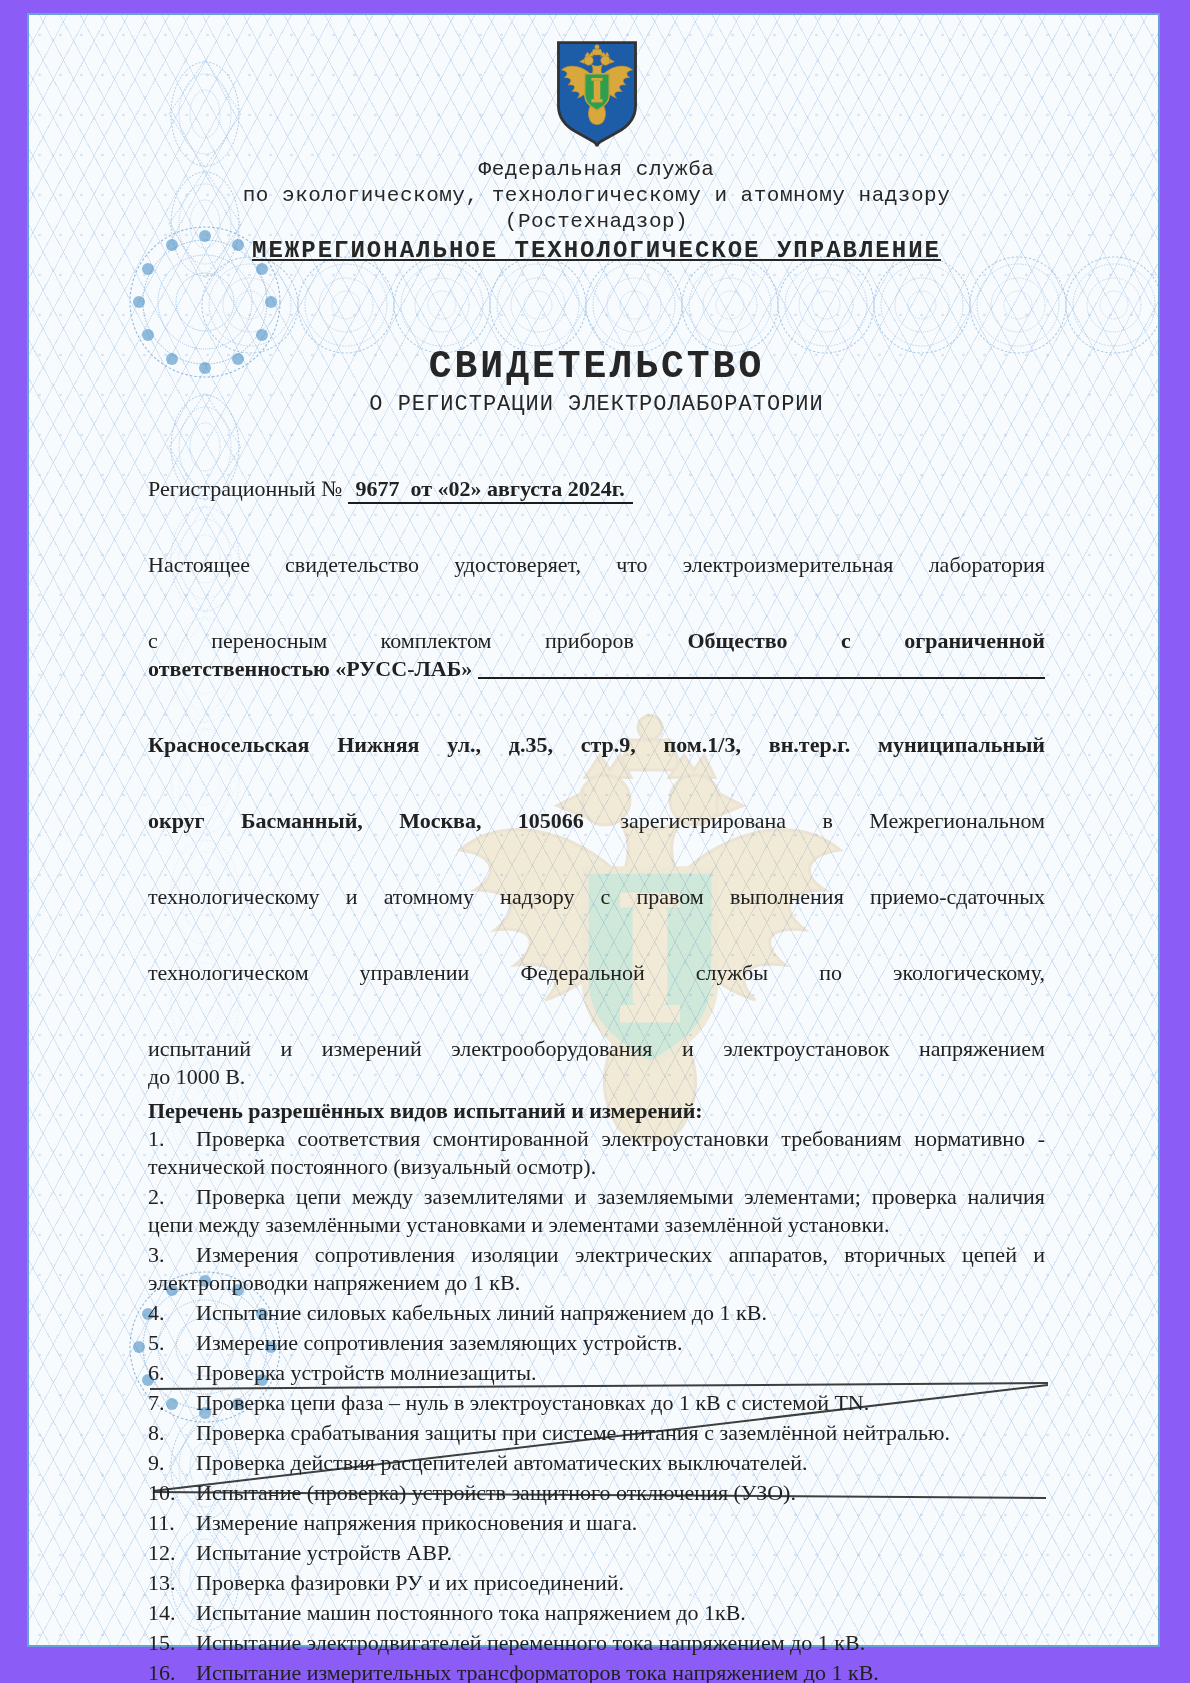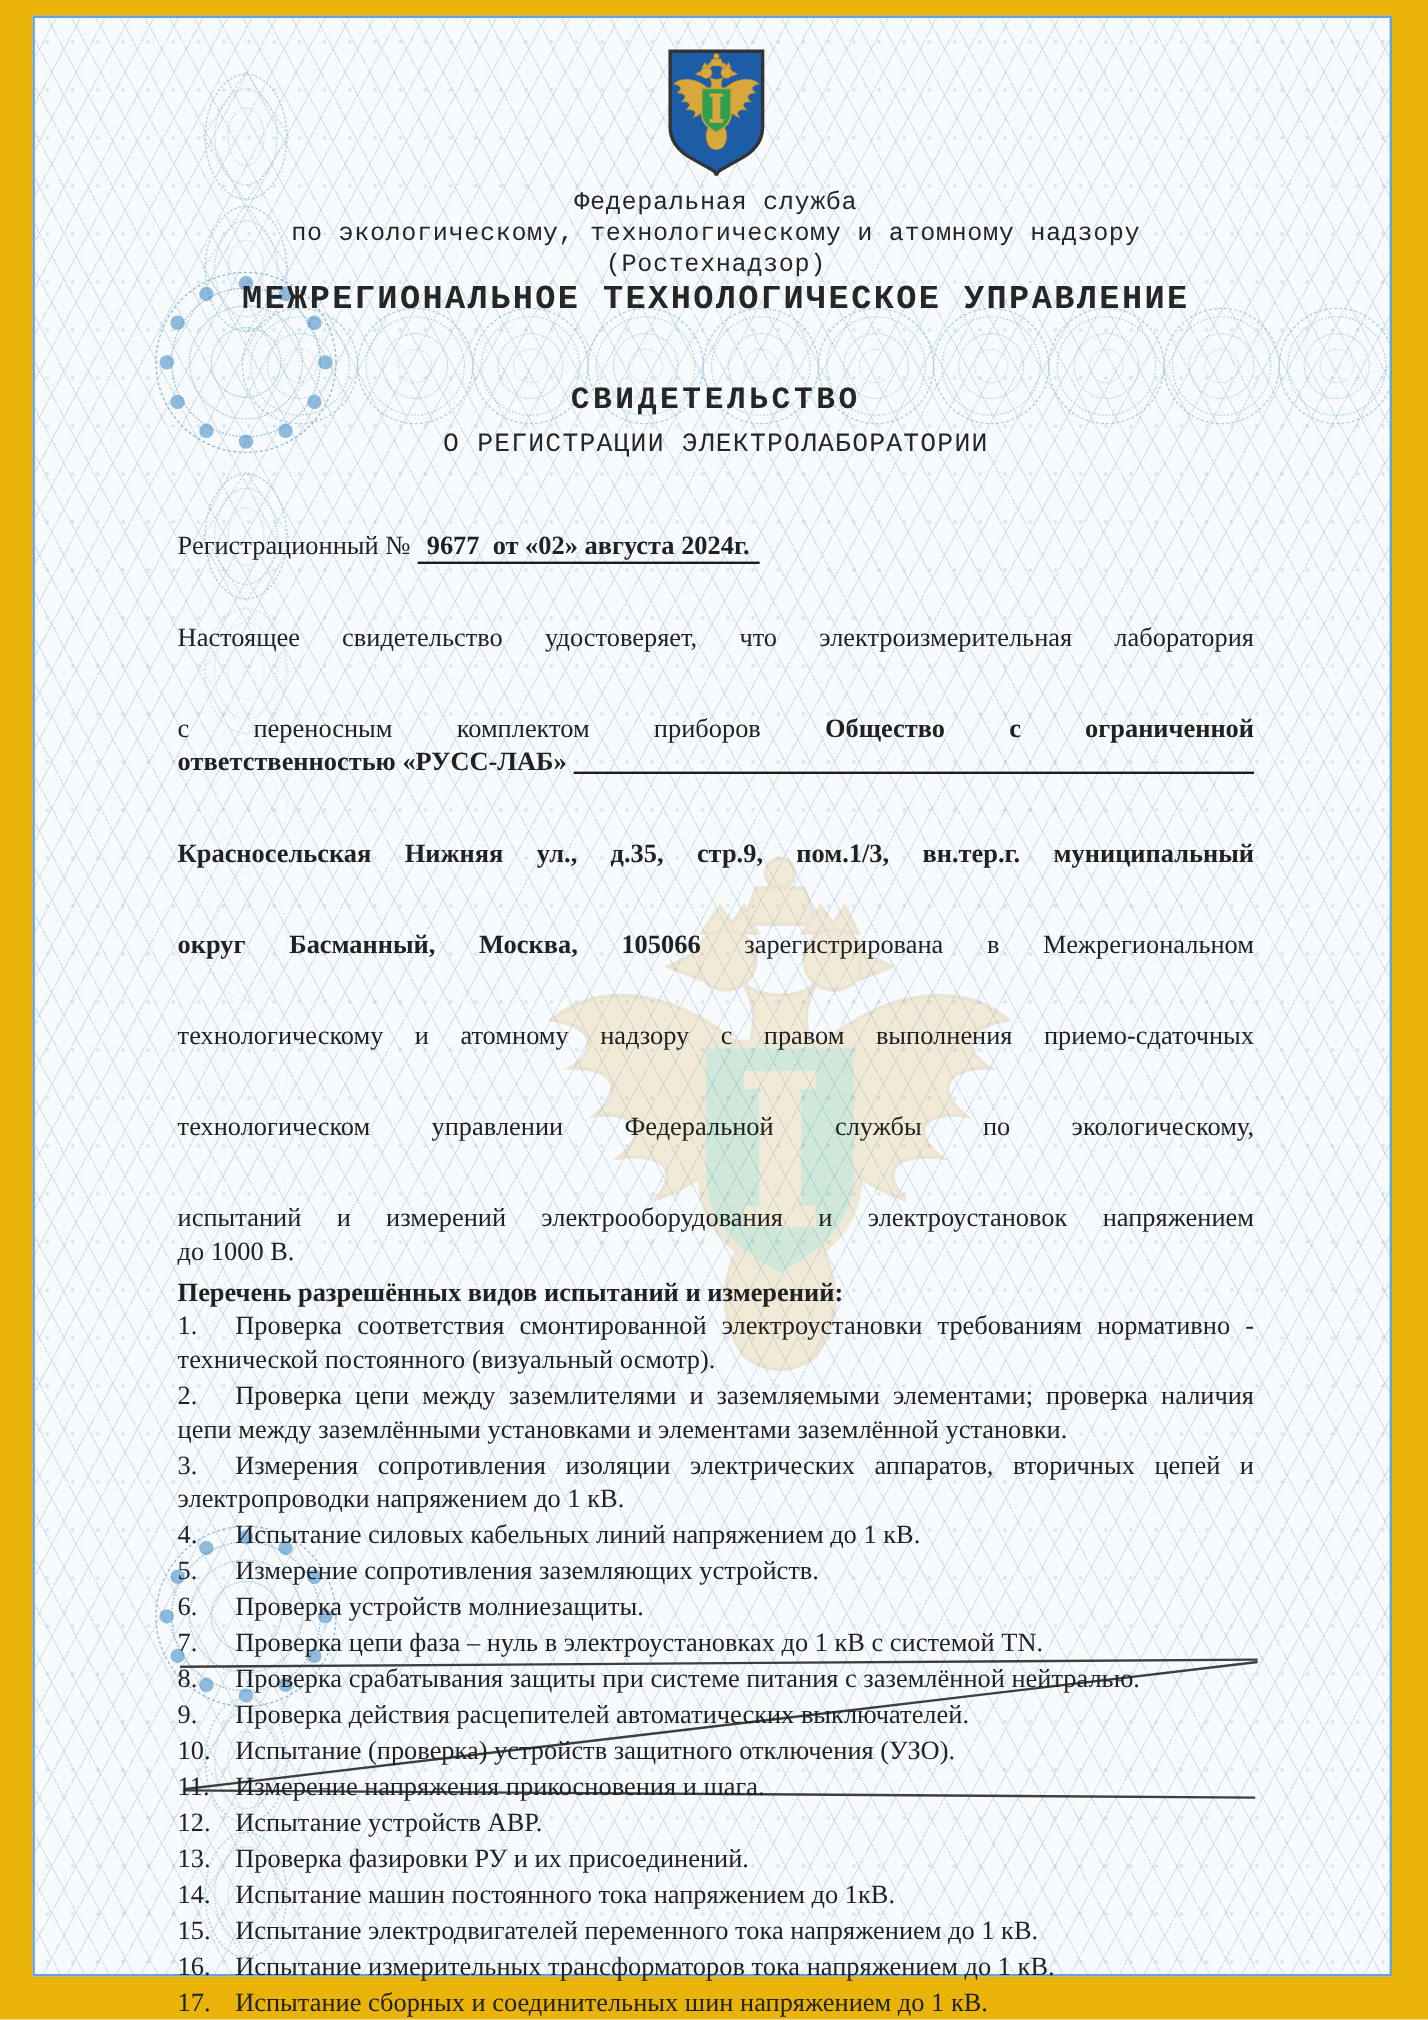--- a/index.html
+++ b/index.html
@@ -1,34 +1,34 @@
 <!DOCTYPE html>
 <html><head>
 <meta charset="utf-8">
 <style>
   html,body{margin:0;padding:0;background:#e9e9e9;}
-  .page{position:relative;width:1190px;height:1683px;background:#eab308;overflow:hidden;
+  .page{position:relative;width:1190px;height:1683px;background:#8b5cf6;overflow:hidden;
         font-family:"Liberation Serif",serif;color:#212121;}
   
   .frame{position:absolute;left:27px;top:13px;width:1129px;height:1630px;
          border:2px solid #69a2d4;
          background-color:#f8fbfe;
          background-image:
            radial-gradient(circle, rgba(148,183,224,0.30) 1.3px, rgba(0,0,0,0) 1.6px),
            repeating-linear-gradient(62deg,  rgba(140,175,218,0.30) 0 1px, rgba(0,0,0,0) 1px 18px),
            repeating-linear-gradient(-62deg, rgba(140,175,218,0.30) 0 1px, rgba(0,0,0,0) 1px 18px);
          background-size:21px 40px, auto, auto;}
   .deco{position:absolute;inset:0;width:100%;height:100%;}
   .watermark{position:absolute;left:400px;top:660px;width:500px;height:620px;opacity:0.20;}
   .content{position:absolute;left:148px;top:0;width:897px;text-align:center;}
   .emblem{display:block;margin:36px auto 8px auto;}
   .mono{font-family:"Liberation Mono",monospace;color:#262626;}
   .hline{line-height:26px;font-size:21px;letter-spacing:0.5px;}
-  .hline4{line-height:28px;font-size:28px;font-weight:bold;letter-spacing:2px;margin-top:2px;}
-  .title{margin-top:50px;line-height:36px;font-size:26px;font-weight:bold;letter-spacing:3px;}
+  .hline4{line-height:28px;font-size:24px;font-weight:bold;letter-spacing:2px;margin-top:2px;text-decoration:underline;}
+  .title{margin-top:84px;line-height:36px;font-size:38px;font-weight:bold;letter-spacing:3px;}
   .subtitle{margin-top:6px;line-height:28px;font-size:22px;letter-spacing:1px;}
   .textblock{text-align:left;font-size:22px;line-height:28px;}
   .regline{margin-top:56px;}
   .b{font-weight:bold;}
   .u{border-bottom:2px solid #1c1c1c;padding:0 8px 1px 8px;}
   .para{margin-top:5px;}
   .pline{text-align:justify;}
   .pline.just{text-align-last:justify;margin-top:48px;}
   .pline.fillline{display:flex;align-items:flex-end;}
   .fill-underline{flex:1 1 auto;border-bottom:2px solid #1c1c1c;margin:0 0 4px 6px;}

